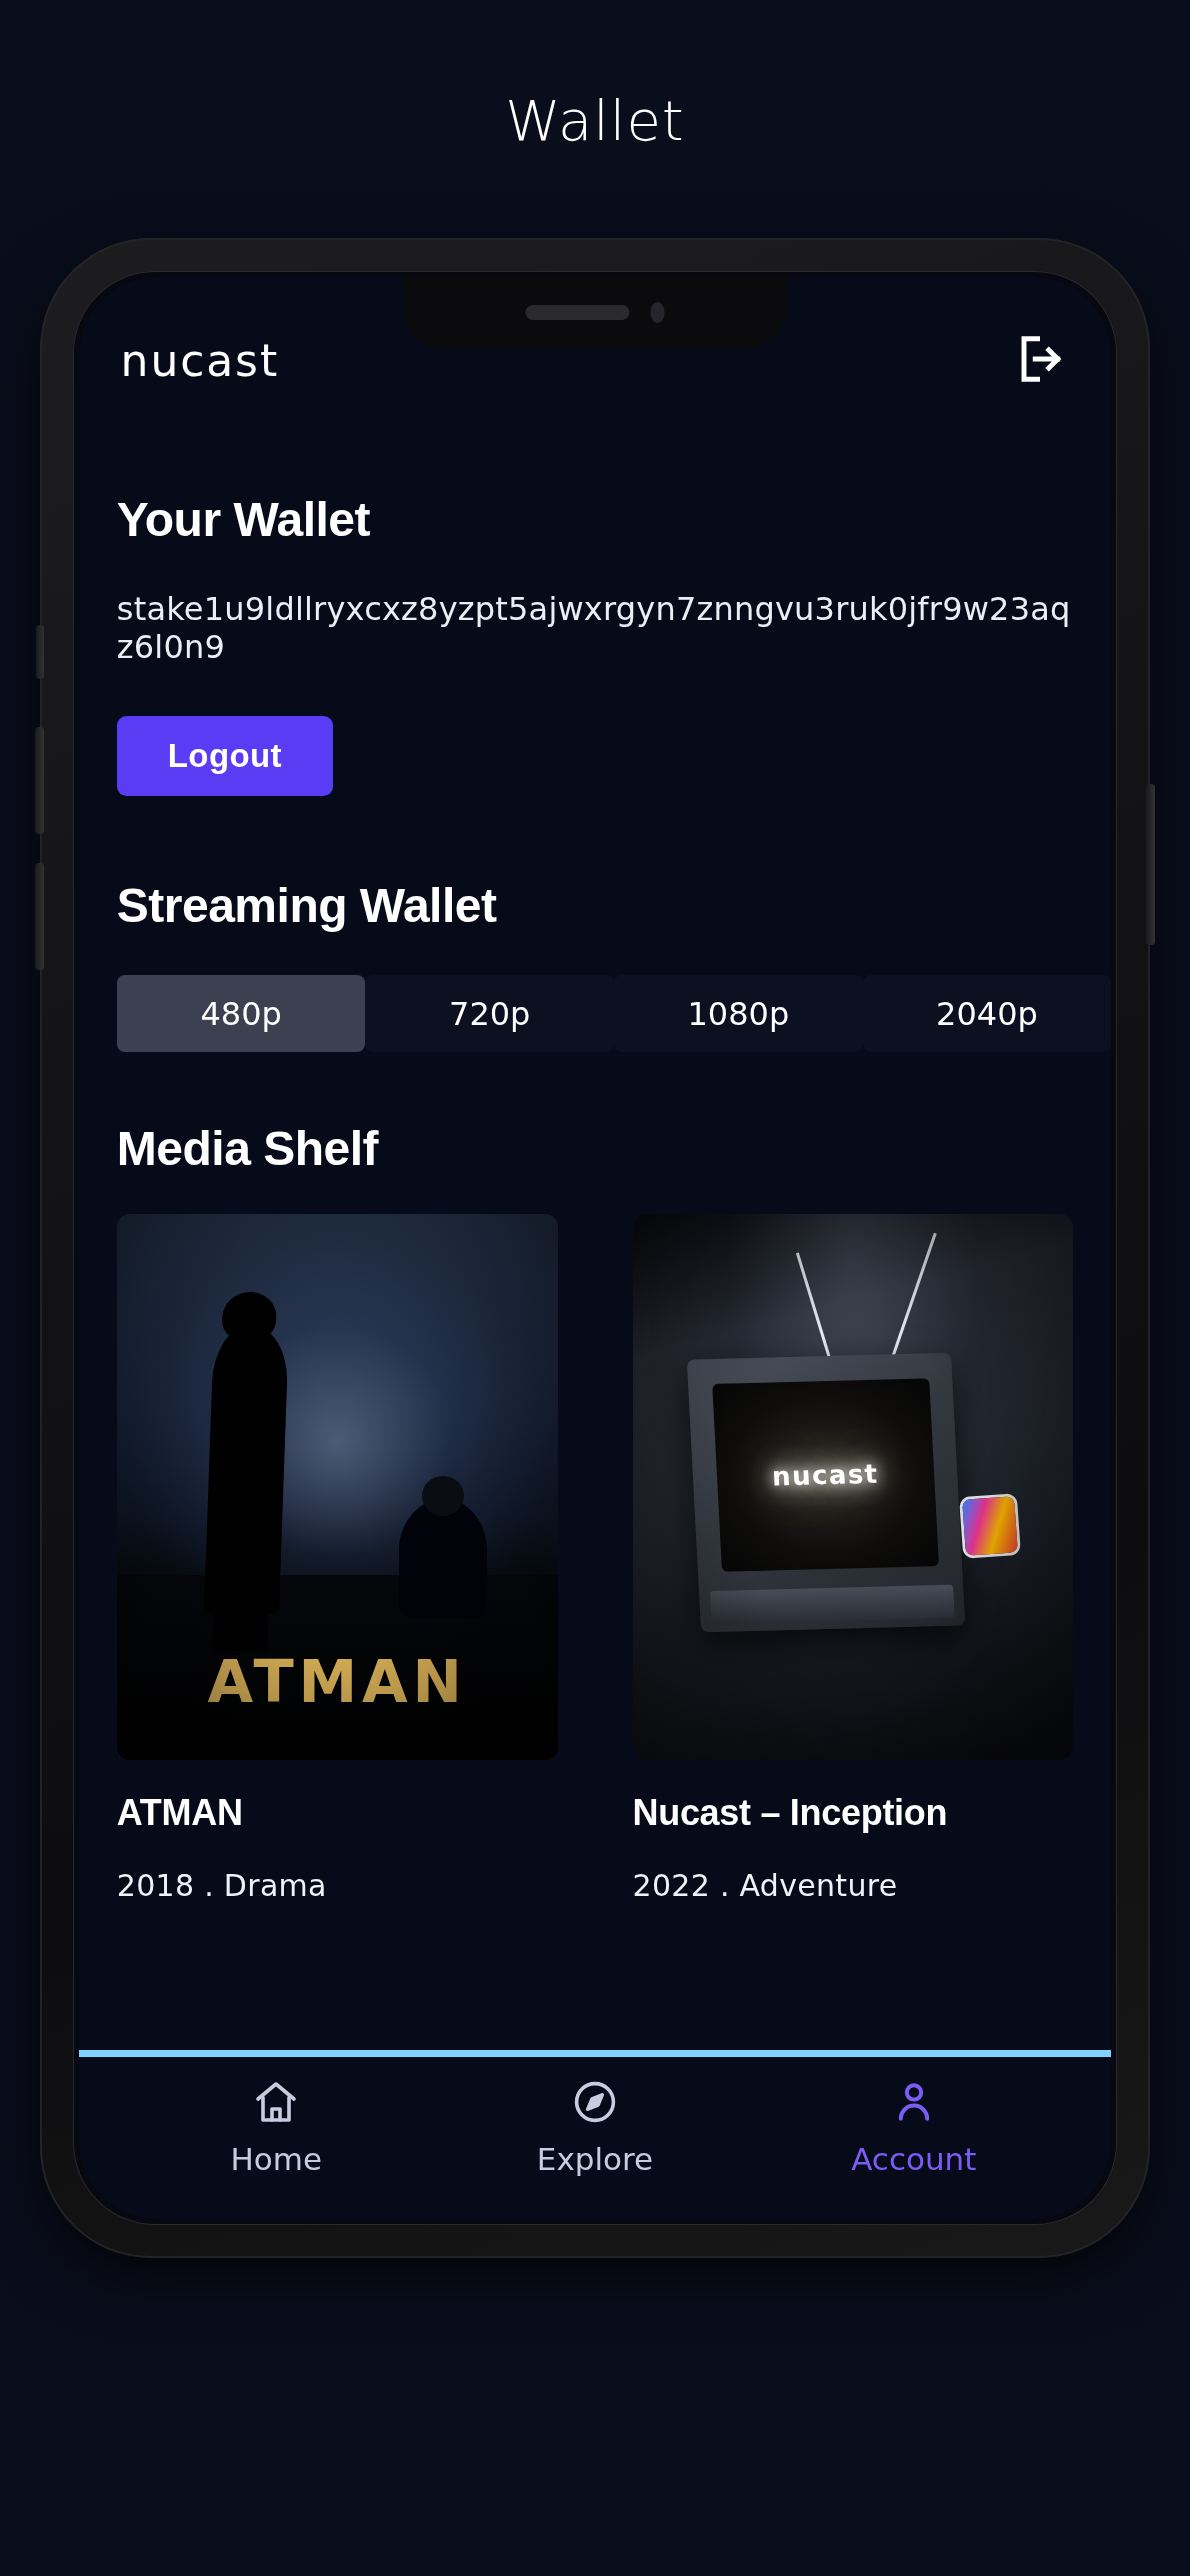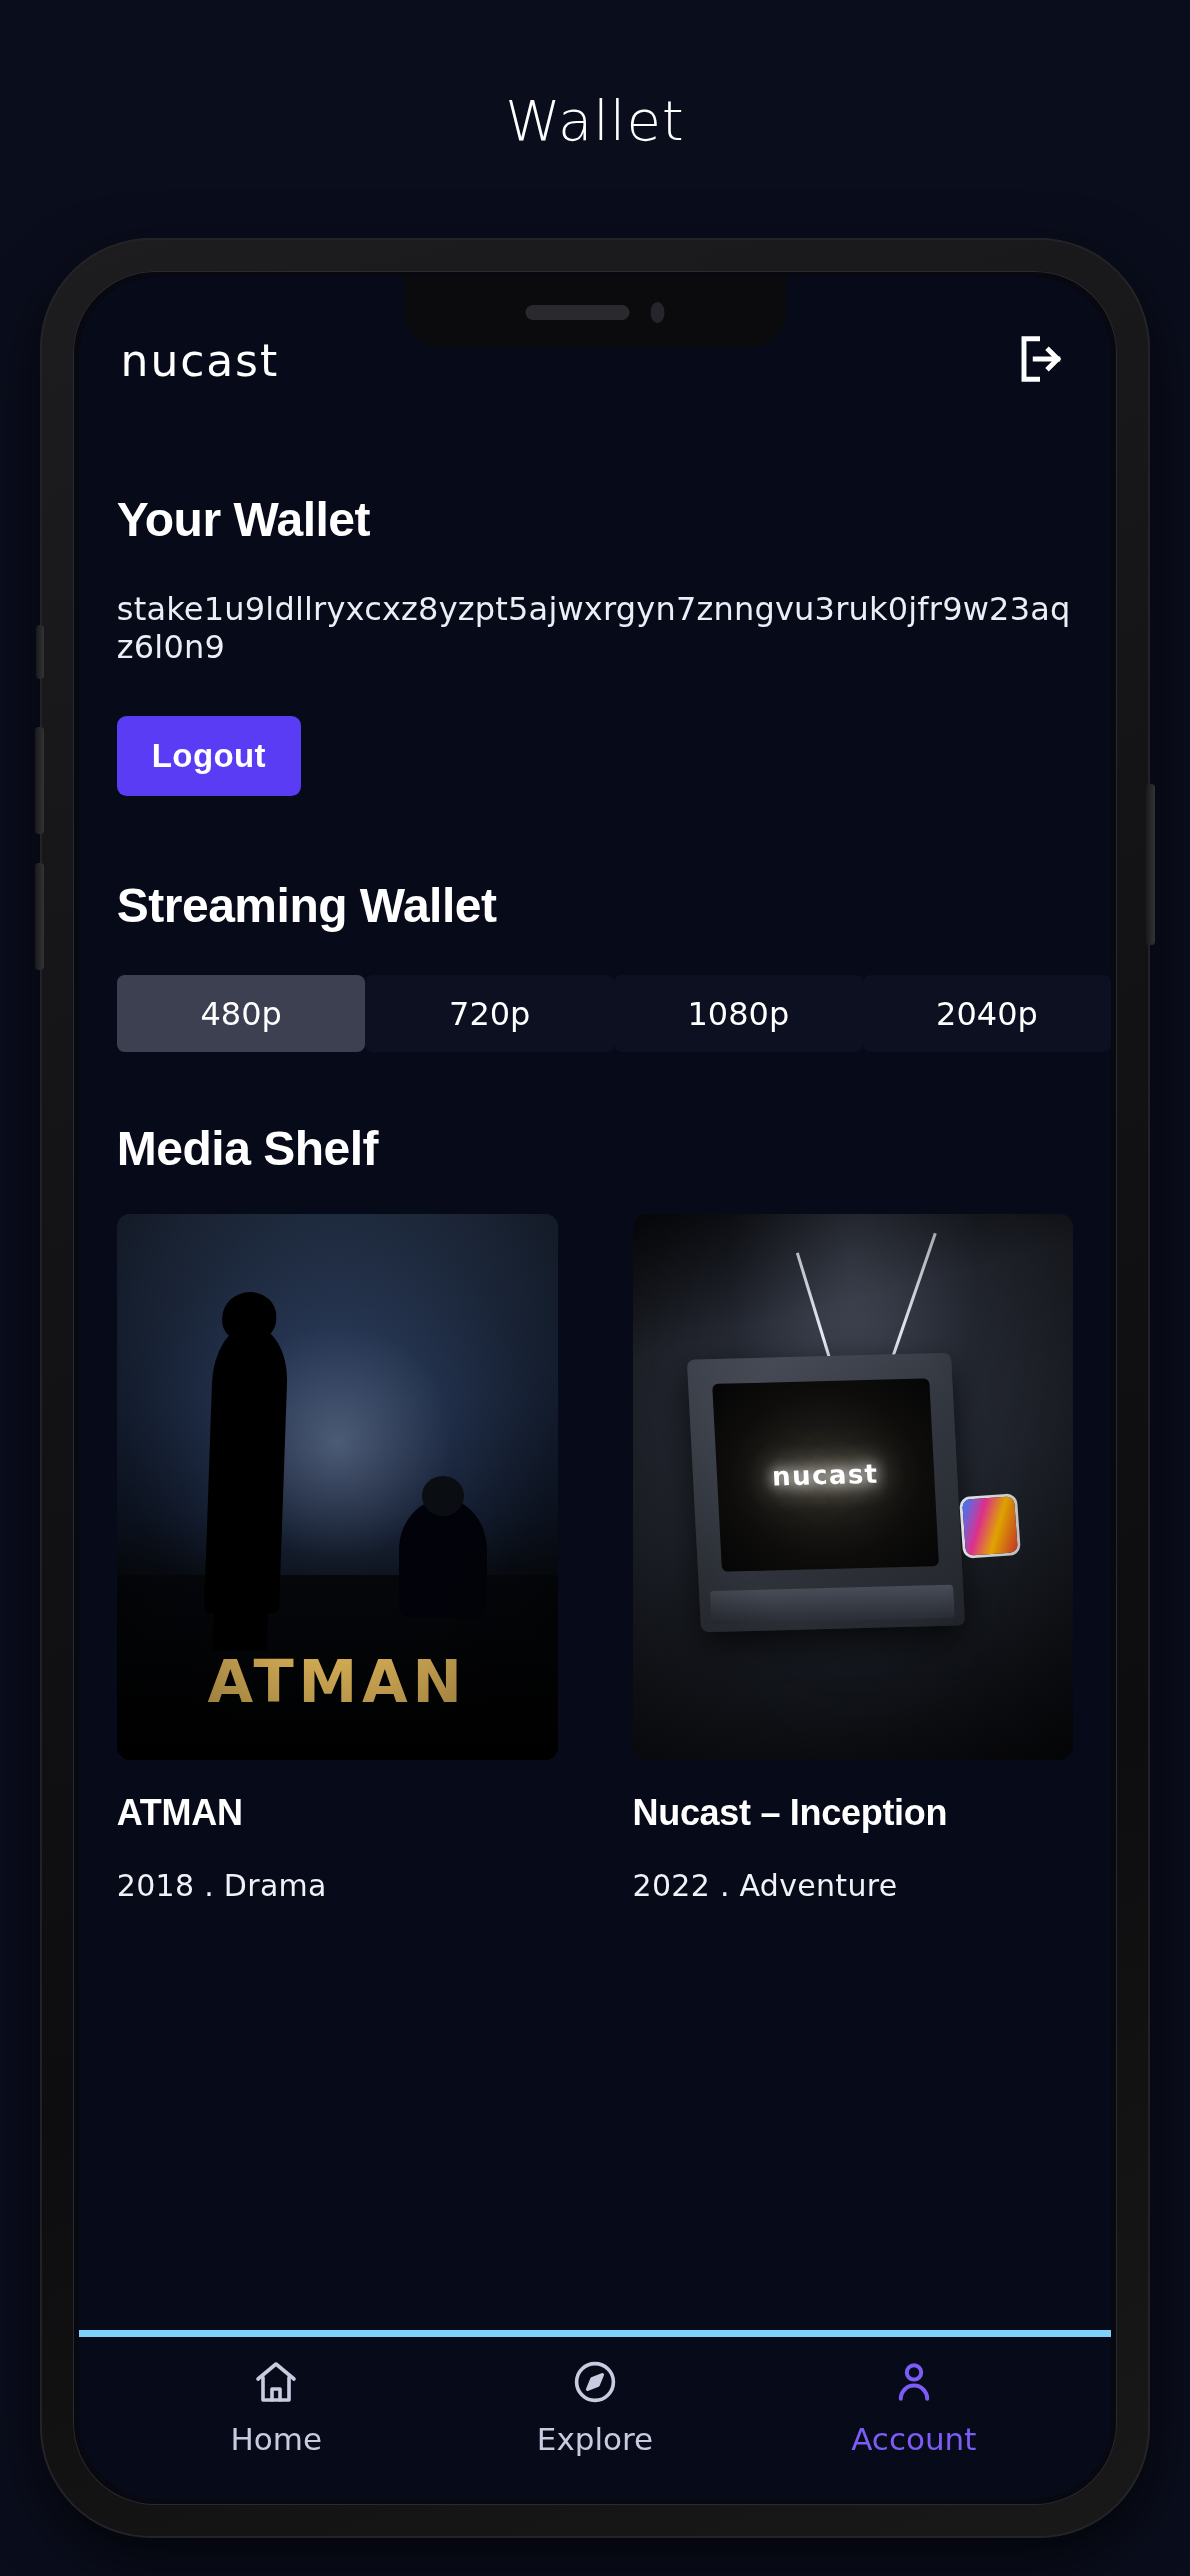--- a/index.html
+++ b/index.html
@@ -29,21 +29,21 @@
     letter-spacing: 1px;
     color: #ffffff;
   }
 
   
   .phone-frame {
     position: absolute;
     left: 40px;
     top: 238px;
     width: 1110px;
-    height: 2300px;
+    height: 2020px;
     border-radius: 111px;
     background: linear-gradient(160deg, #1d1d1f 0%, #141416 35%, #0d0d0f 70%, #191919 100%);
     box-shadow: 0 0 0 1.9px #242428 inset, 0 21px 58px rgba(0,0,0,.65);
     padding: 33px;
   }
   .phone-inner-ring {
     width: 100%;
     height: 100%;
     border-radius: 82px;
     background: #080810;
@@ -145,21 +145,21 @@
     font-weight: 400;
     line-height: 1.18;
     color: #eceef6;
     word-break: break-all;
     letter-spacing: 0.2px;
   }
 
   .logout-button {
     margin-top: 50px;
     display: inline-block;
-    padding: 21px 35px;
+    padding: 21px 51px;
     border: none;
     border-radius: 9.6px;
     background: #5a3cf4;
     color: #ffffff;
     font-family: "Liberation Sans", sans-serif;
     font-size: 33px;
     font-weight: 800;
     letter-spacing: 0.4px;
     cursor: pointer;
   }

